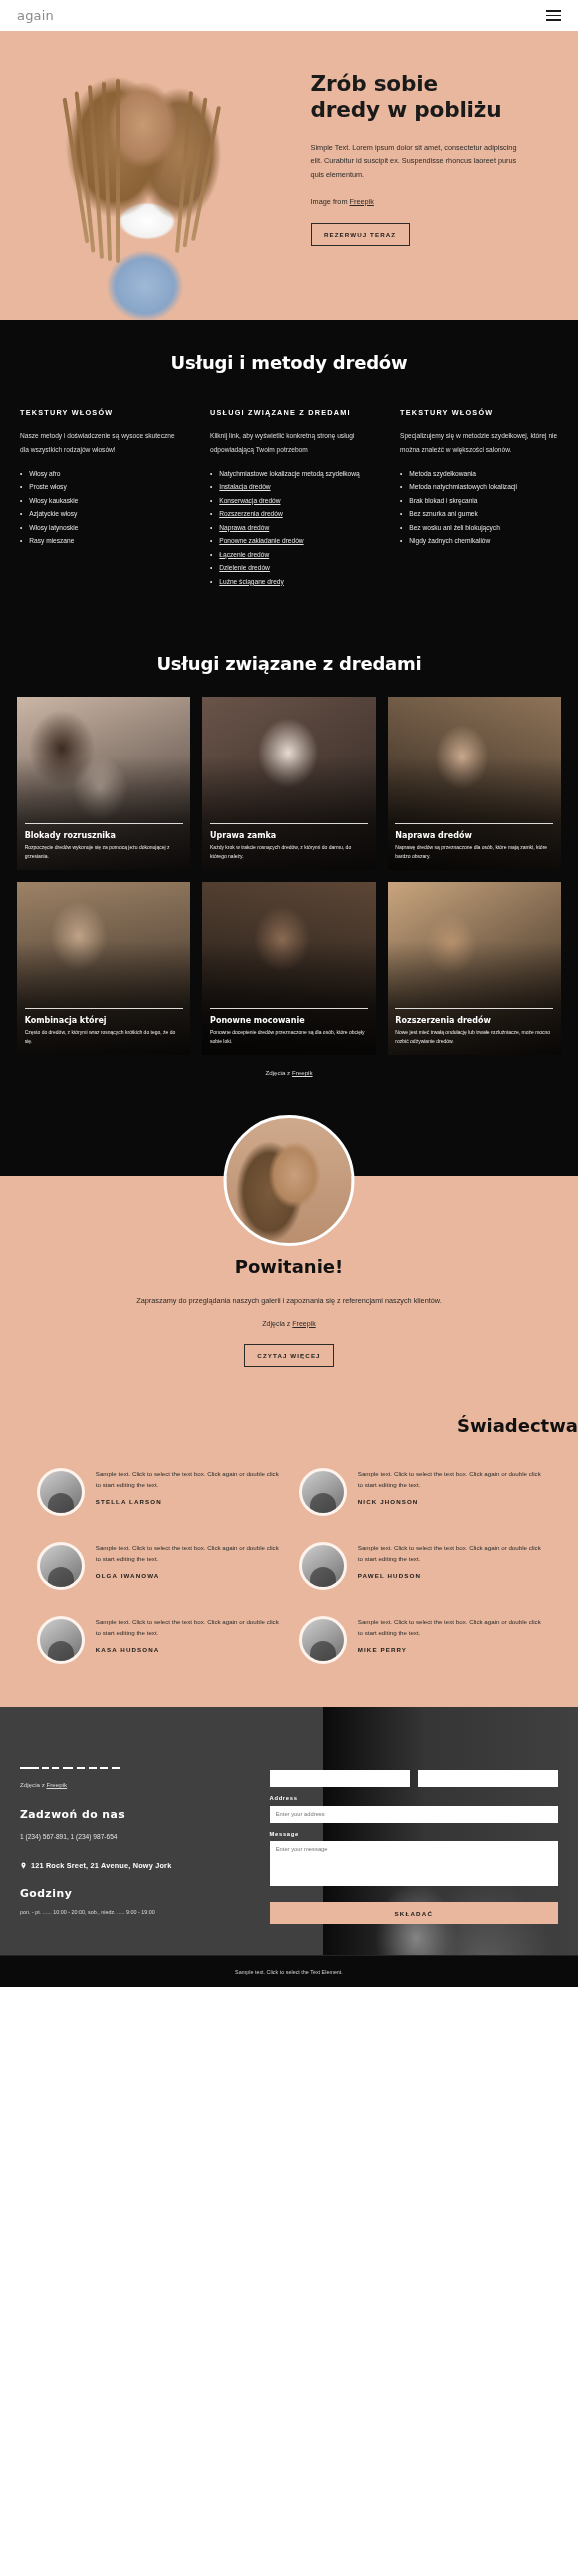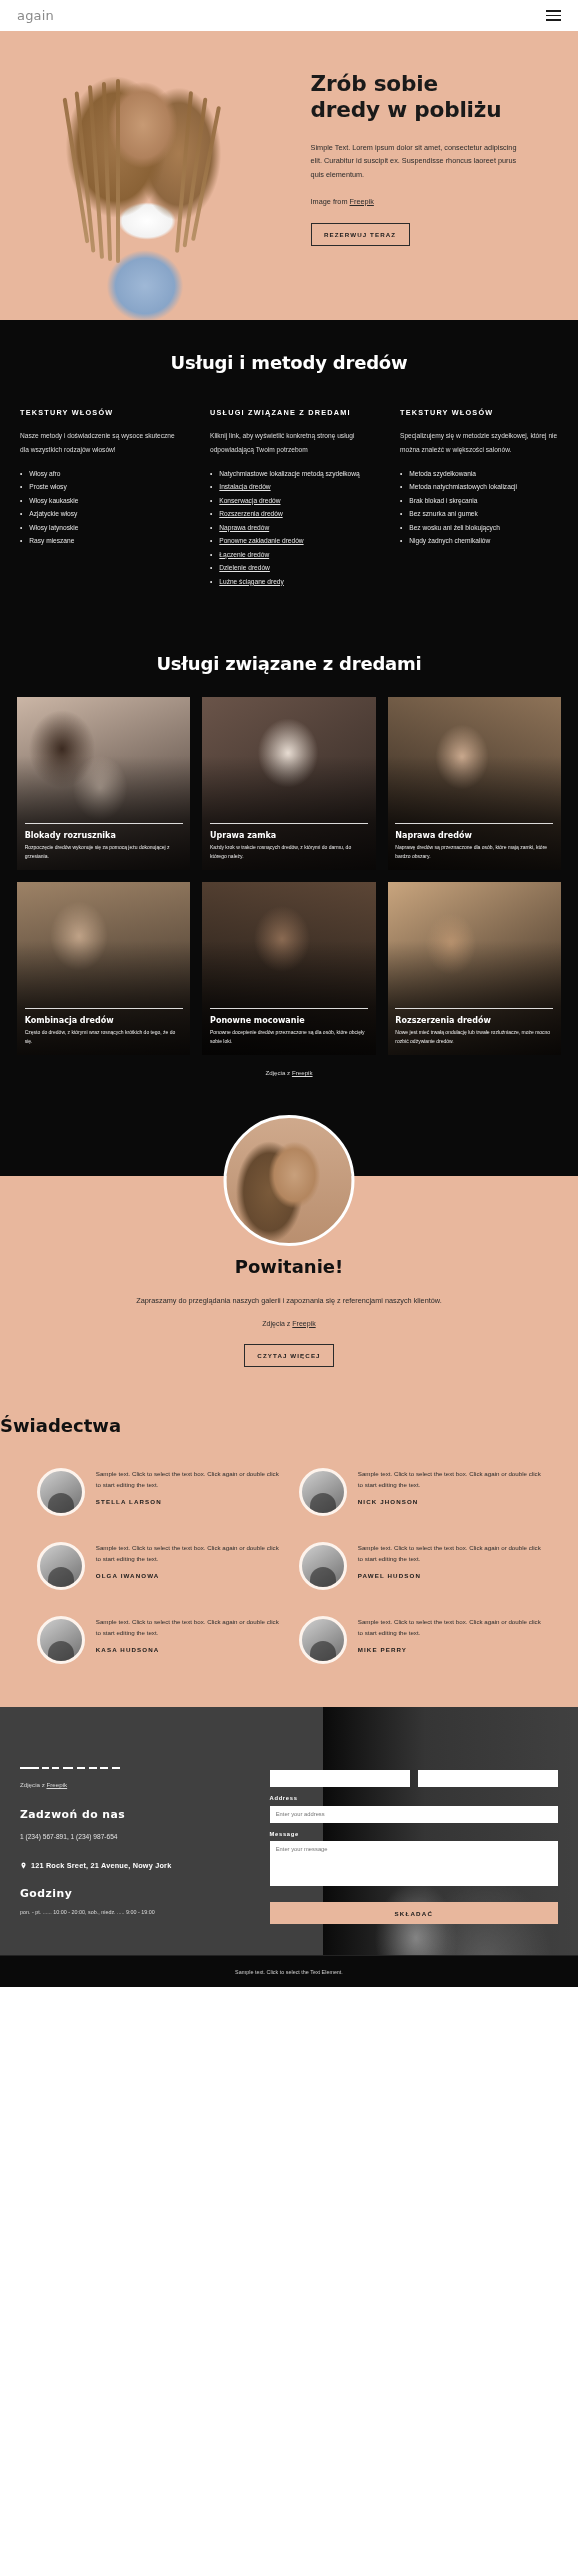--- a/index.html
+++ b/index.html
@@ -220,21 +220,21 @@
     color: #2b2b2b;
     max-width: 362px;
     margin: 0 auto 4.6px;
   }
   .welcome-credit { font-size: 7px; color: #2b2b2b; margin-top: 10.8px; }
   .welcome-credit a { color: #2b2b2b; text-decoration: underline; }
 
   
   .testi { background: #e8b79d; padding: 14px 0 43px; }
   .testi h2 {
-    text-align: left;
+    text-align: right;
     font-size: 18px;
     font-weight: 700;
     margin-bottom: 32px;
     font-family: "DejaVu Sans", sans-serif;
   }
   .testi-grid {
     display: grid;
     grid-template-columns: 1fr 1fr;
     gap: 26px 20px;
     padding: 0 37px;
@@ -475,21 +475,21 @@
           <h5>Naprawa dredów</h5>
           <p>Naprawę dredów są przeznaczone dla osób, które mają zamki, które bardzo obszary.</p>
         </div>
       </div>
 
       <div class="card">
         <div class="img" style="background:radial-gradient(ellipse 40px 48px at 62px 54px,#bfa287 0%,rgba(191,162,135,0) 72%),linear-gradient(170deg,#9d8266,#2a221c)"></div>
         <div class="shade"></div>
         <div class="body">
           <div class="rule"></div>
-          <h5>Kombinacja dredów</h5>
+          <h5>Kombinacja której</h5>
           <p>Często do dredów, z którymi wraz rosnących krótkich do tego, że do się.</p>
         </div>
       </div>
 
       <div class="card">
         <div class="img" style="background:radial-gradient(ellipse 39px 46px at 80px 57px,#8a6a52 0%,rgba(138,106,82,0) 72%),linear-gradient(190deg,#5c4636,#171310)"></div>
         <div class="shade"></div>
         <div class="body">
           <div class="rule"></div>
           <h5>Ponowne mocowanie</h5>

